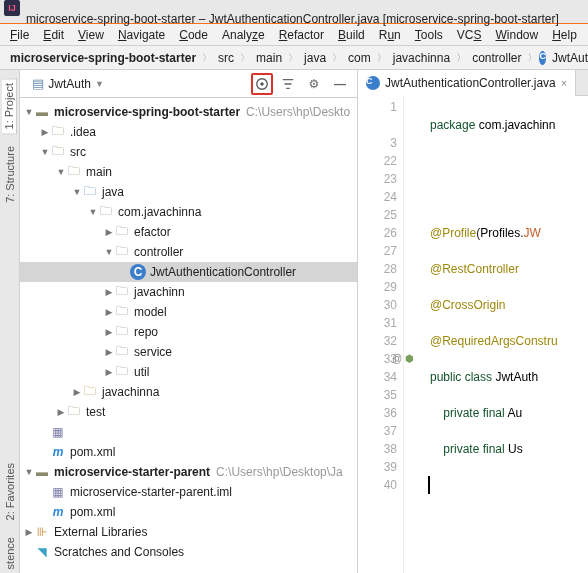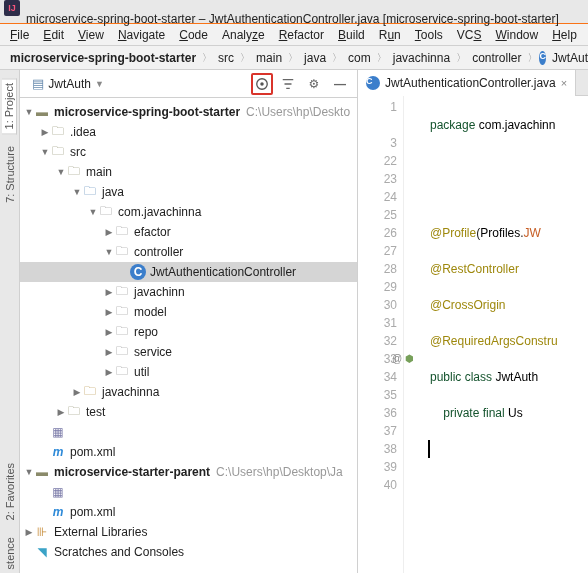--- a/index.html
+++ b/index.html
@@ -233,20 +233,21 @@
       </div>
       <div class="tree-row bold" style="padding-left:4px">
         <span class="arrow">▼</span>
         <span class="node-icon dir-icon-folder">▬</span>
         <span class="label">microservice-starter-parent</span>
         <span class="hint">C:\Users\hp\Desktop\Ja</span>
       </div>
       <div class="tree-row" style="padding-left:20px">
         <span class="arrow none">·</span>
         <span class="node-icon file-icon-iml">▦</span>
+        <span class="label">microservice-starter-parent.iml</span>
       </div>
       <div class="tree-row" style="padding-left:20px">
         <span class="arrow none">·</span>
         <span class="node-icon file-icon-maven">m</span>
         <span class="label">pom.xml</span>
       </div>
       <div class="tree-row" style="padding-left:4px">
         <span class="arrow">▶</span>
         <span class="node-icon file-icon-lib">⊪</span>
         <span class="label">External Libraries</span>
@@ -299,20 +300,21 @@
       </div>
       <div class="code">
 <div class="line"><span class="kw">package</span> <span class="cls">com.javachinn</span></div>
 <div class="line"></div>
 <div class="line"></div>
 <div class="line"><span class="ann">@Profile</span>(<span class="cls">Profiles</span>.<span class="orange">JW</span></div>
 <div class="line"><span class="ann">@RestController</span></div>
 <div class="line"><span class="ann">@CrossOrigin</span></div>
 <div class="line"><span class="ann">@RequiredArgsConstru</span></div>
 <div class="line"><span class="kw">public class</span> <span class="cls">JwtAuth</span></div>
+<div class="line">    <span class="kw">private final</span> <span class="cls">Au</span></div>
 <div class="line">    <span class="kw">private final</span> <span class="cls">Us</span></div>
 <div class="line" style="border-left:2px solid #000;margin-left:-2px"></div>
 
 
 
 
 
 
 
 

